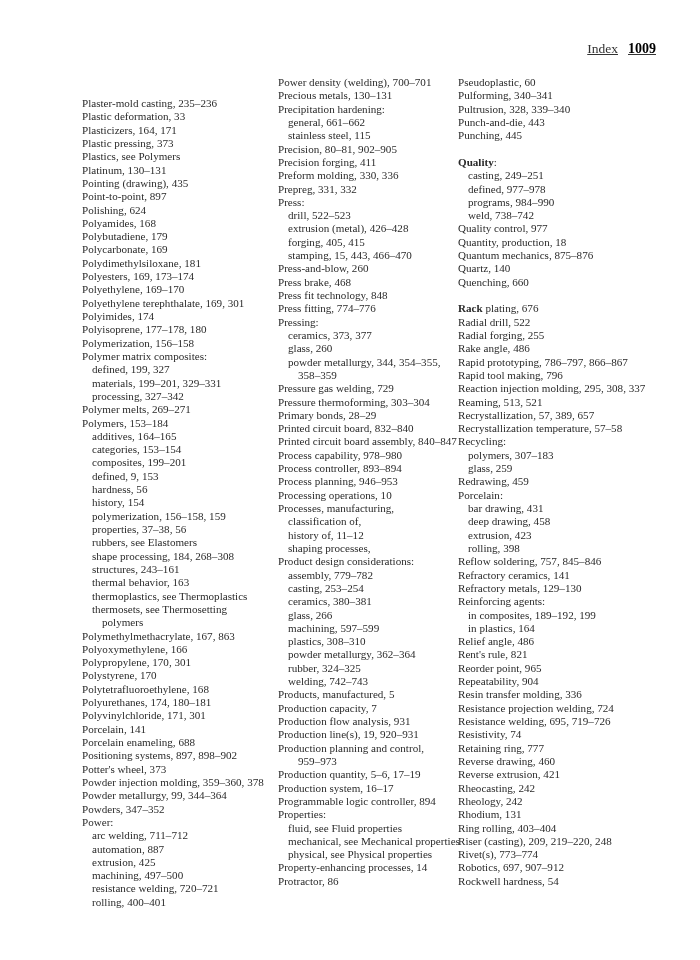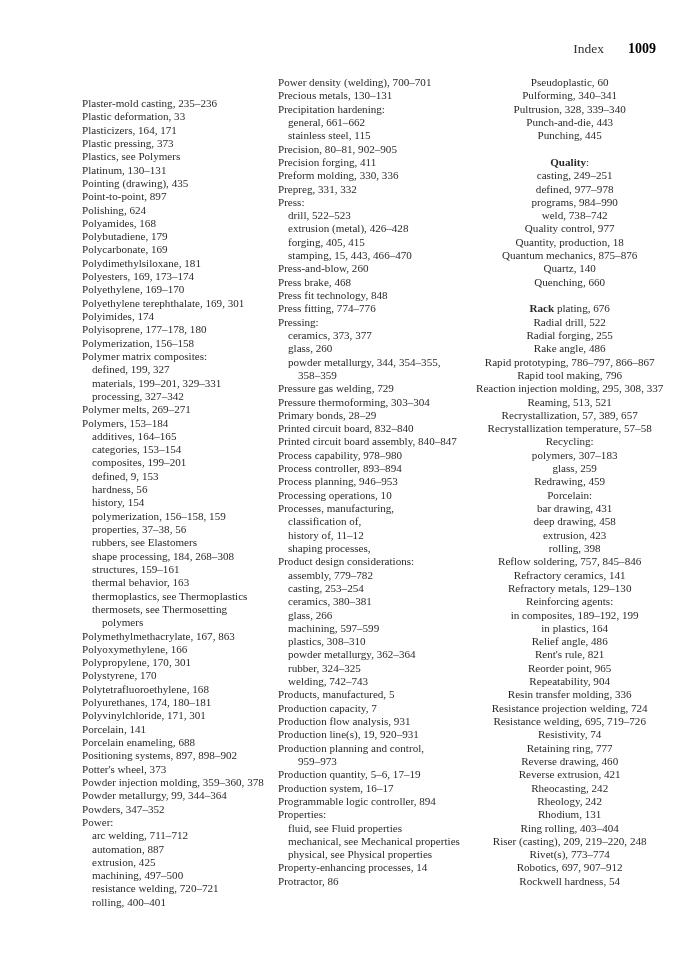--- a/index.html
+++ b/index.html
@@ -2,29 +2,29 @@
 <html><head>
 <meta charset="utf-8">
 <style>
   html, body { margin:0; padding:0; }
   body {
     width:700px; height:960px; background:#ffffff; position:relative; overflow:hidden;
     font-family:"Liberation Serif","DejaVu Serif",serif; color:#2a2a2a;
   }
   .header {
     position:absolute; top:41px; right:44px; font-size:13.5px; color:#333;
-    display:flex; align-items:flex-end; gap:24px;
+    display:flex; align-items:flex-end; gap:10px;text-decoration:underline;
   }
   .header .pageno { font-weight:bold; font-size:14px; color:#000000; }
   .col {
     position:absolute; top:76px; font-size:11.1px; line-height:13.32px; white-space:nowrap;
   }
   .col1 { left:82px;margin-top:21px; }
   .col2 { left:278px; }
-  .col3 { left:476px;text-align:center; }
+  .col3 { left:458px; }
   .entry { display:block; }
   .lvl0 { padding-left:0; }
   .lvl1 { padding-left:10px; }
   .lvl2 { padding-left:20px; }
   .blank { height:13.32px; }
   .bold { font-weight:bold; }
 </style>
 </head>
 <body>
 
@@ -62,21 +62,21 @@
     <div class="entry lvl1">additives, 164–165</div>
     <div class="entry lvl1">categories, 153–154</div>
     <div class="entry lvl1">composites, 199–201</div>
     <div class="entry lvl1">defined, 9, 153</div>
     <div class="entry lvl1">hardness, 56</div>
     <div class="entry lvl1">history, 154</div>
     <div class="entry lvl1">polymerization, 156–158, 159</div>
     <div class="entry lvl1">properties, 37–38, 56</div>
     <div class="entry lvl1">rubbers, see Elastomers</div>
     <div class="entry lvl1">shape processing, 184, 268–308</div>
-    <div class="entry lvl1">structures, 159–161</div>
+    <div class="entry lvl1">structures, 243–161</div>
     <div class="entry lvl1">thermal behavior, 163</div>
     <div class="entry lvl1">thermoplastics, see Thermoplastics</div>
     <div class="entry lvl1">thermosets, see Thermosetting</div>
     <div class="entry lvl2">polymers</div>
     <div class="entry lvl0">Polymethylmethacrylate, 167, 863</div>
     <div class="entry lvl0">Polyoxymethylene, 166</div>
     <div class="entry lvl0">Polypropylene, 170, 301</div>
     <div class="entry lvl0">Polystyrene, 170</div>
     <div class="entry lvl0">Polytetrafluoroethylene, 168</div>
     <div class="entry lvl0">Polyurethanes, 174, 180–181</div>

